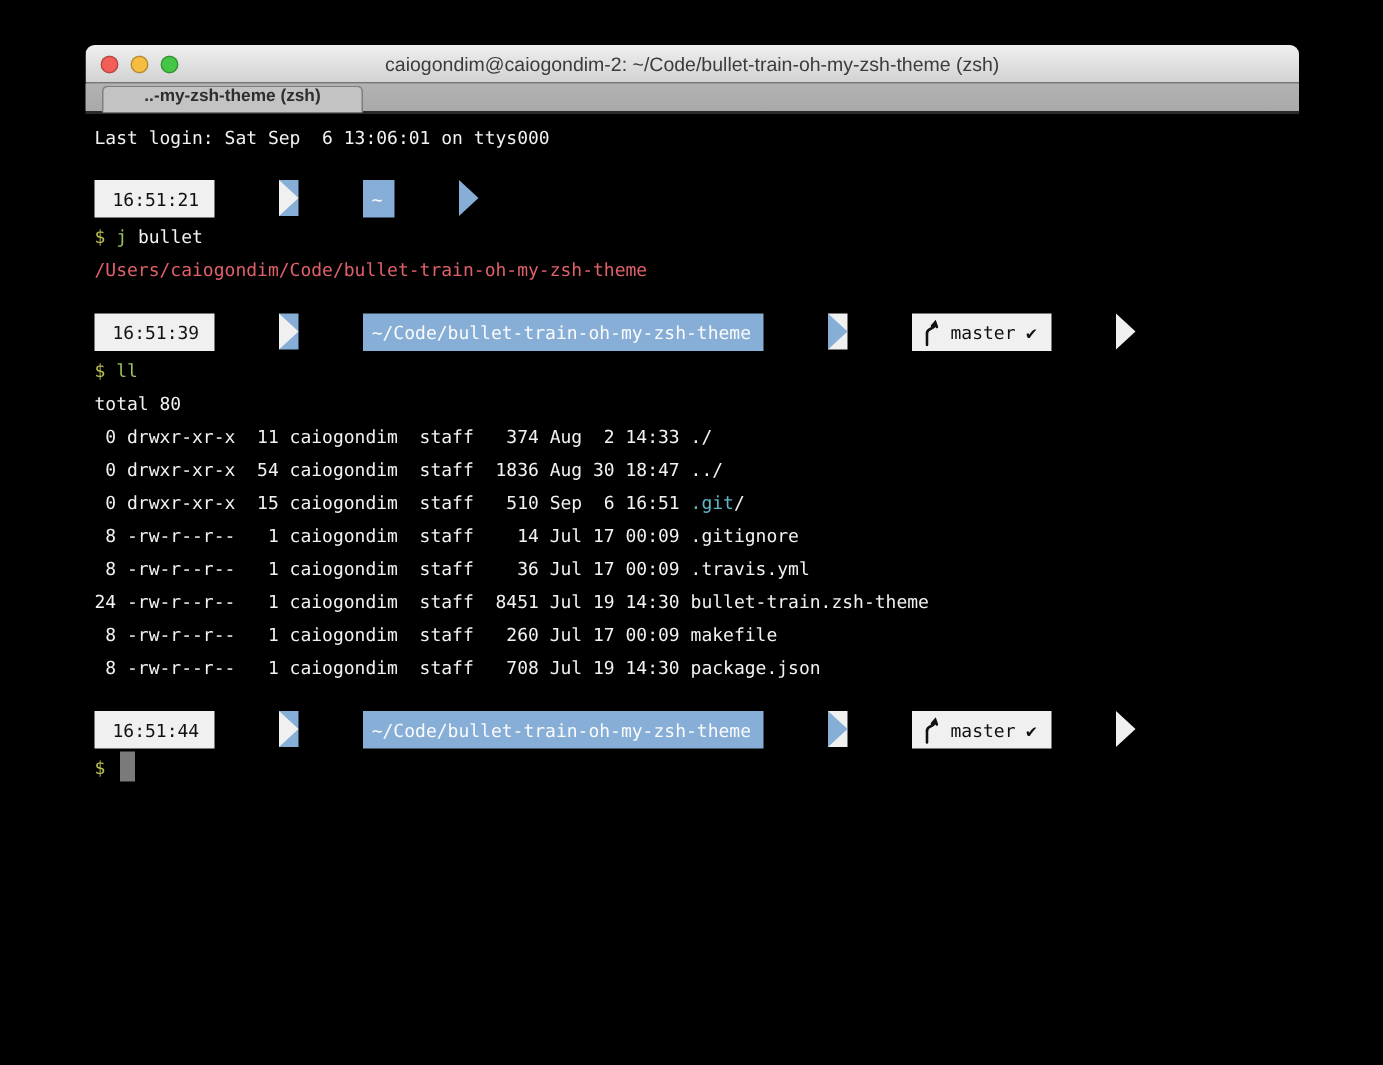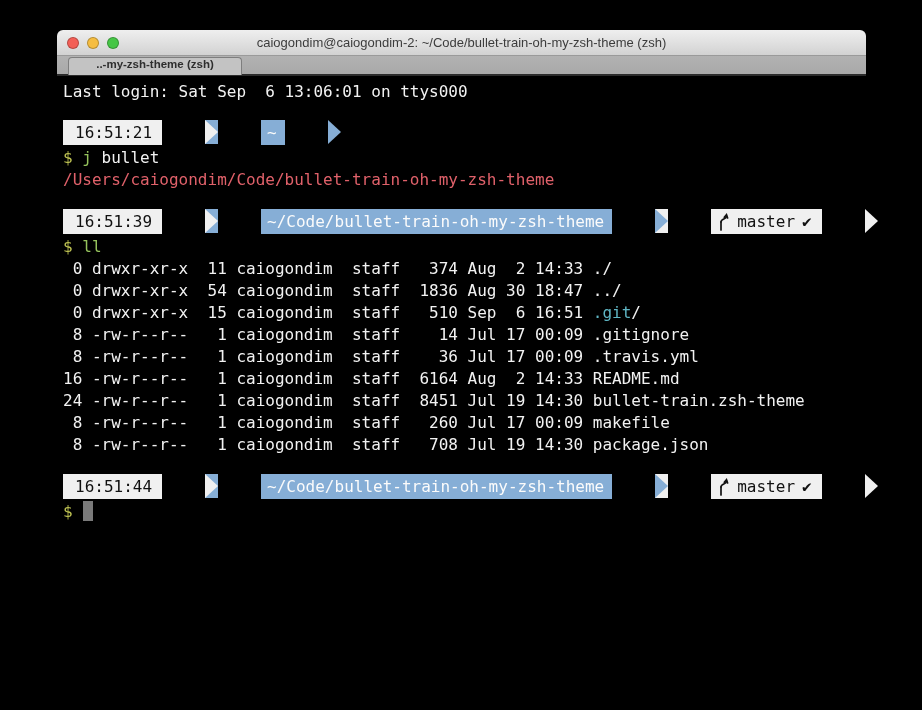--- a/index.html
+++ b/index.html
@@ -50,21 +50,21 @@
     border-radius:4px 4px 0 0;
     display:flex;align-items:flex-start;justify-content:center;
   }
   .tab-label{
     font:bold 11.5px "Liberation Sans",sans-serif;color:#2e2e2e;white-space:nowrap;
   }
   .terminal{
     position:absolute;left:57px;top:76px;width:865px;height:634px;
     background:#000;
     font-family:"DejaVu Sans Mono","Liberation Mono",monospace;
-    font-size:16px;line-height:22px;color:var(--term-fg);
+    font-size:12px;line-height:22px;color:var(--term-fg);
     padding:5px 0 0 6px;
   }
   .tline{white-space:pre;height:22px;}
   .red-line{color:var(--path-red);}
   .prompt-char{color:var(--prompt-green);}
   .cmd-name{color:var(--cmd-green);}
   .cmd-args{color:var(--term-fg);}
   .teal{color:var(--dir-teal);}
   
   .pbar{display:flex;align-items:stretch;height:25px;margin-top:17px;margin-bottom:2px;gap:43px;}
@@ -134,28 +134,28 @@
         </g>
       </svg>
       <span>master</span>
       <span class="check">✔</span>
     </div>
     <div class="parrow aw-k"></div>
   </div>
 
   <div class="tline"><span class="prompt-char">$</span><span> </span><span class="cmd-name">ll</span></div>
 
+  <div class="tline">total 80</div>
 
   <div>
       <div class="tline"><span> 0 drwxr-xr-x  11 caiogondim  staff   374 Aug  2 14:33 </span><span class="">./</span></div>
       <div class="tline"><span> 0 drwxr-xr-x  54 caiogondim  staff  1836 Aug 30 18:47 </span><span class="">../</span></div>
       <div class="tline"><span> 0 drwxr-xr-x  15 caiogondim  staff   510 Sep  6 16:51 </span><span class="teal">.git</span><span>/</span></div>
       <div class="tline"><span> 8 -rw-r--r--   1 caiogondim  staff    14 Jul 17 00:09 </span><span class="">.gitignore</span></div>
       <div class="tline"><span> 8 -rw-r--r--   1 caiogondim  staff    36 Jul 17 00:09 </span><span class="">.travis.yml</span></div>
-      <div class="tline"><span>16 -rw-r--r--   1 caiogondim  staff  6164 Aug  2 14:33 </span><span class="">README.md</span></div>
       <div class="tline"><span>24 -rw-r--r--   1 caiogondim  staff  8451 Jul 19 14:30 </span><span class="">bullet-train.zsh-theme</span></div>
       <div class="tline"><span> 8 -rw-r--r--   1 caiogondim  staff   260 Jul 17 00:09 </span><span class="">makefile</span></div>
       <div class="tline"><span> 8 -rw-r--r--   1 caiogondim  staff   708 Jul 19 14:30 </span><span class="">package.json</span></div>
     </div>
 
   <div class="pbar gap2">
     <div class="pseg seg-time">16:51:44</div>
     <div class="parrow aw-b"></div>
     <div class="pseg seg-dir">~/Code/bullet-train-oh-my-zsh-theme</div>
     <div class="parrow ab-w"></div>

